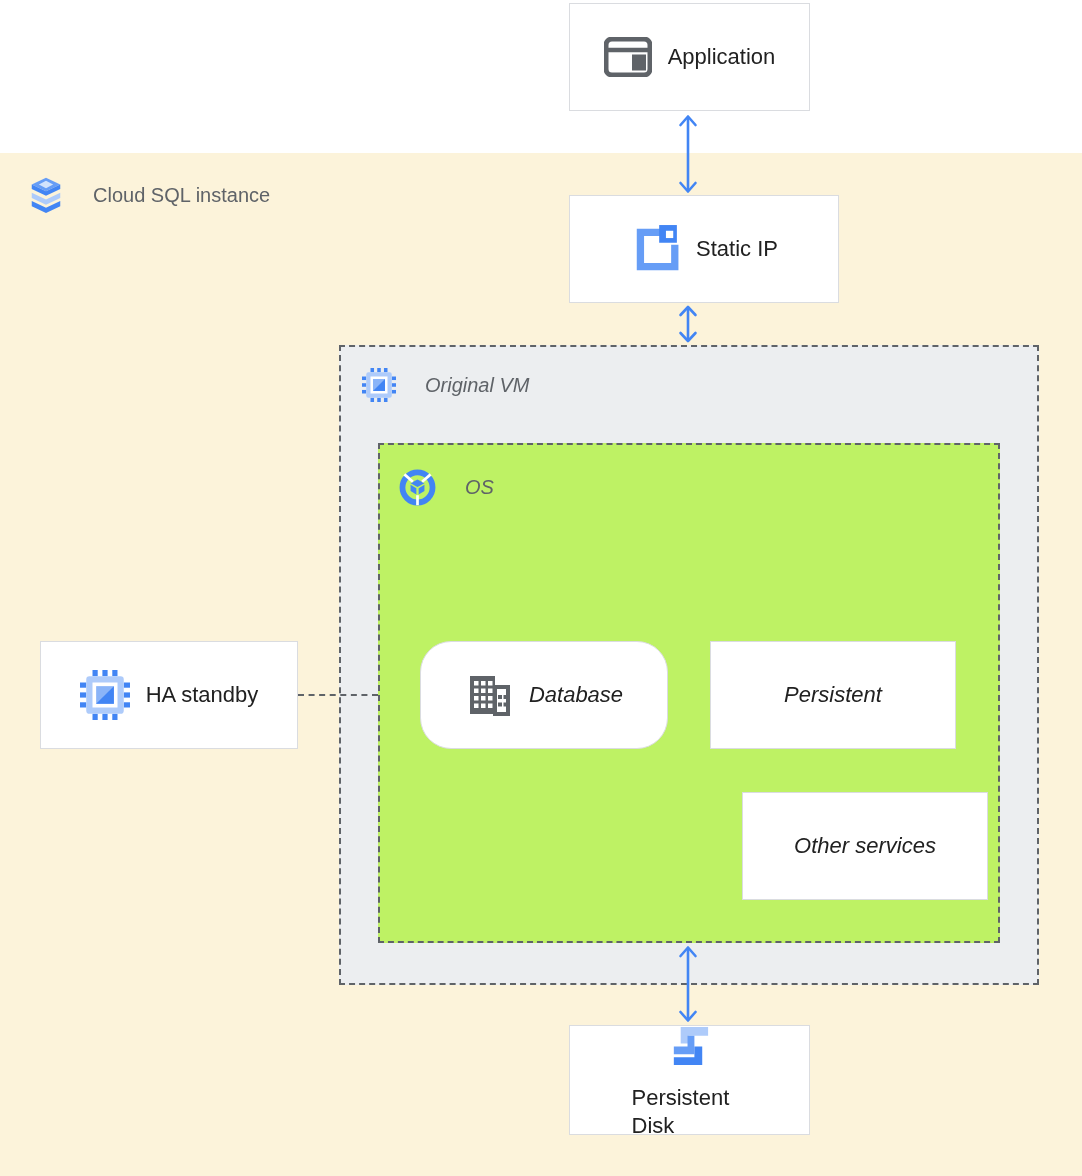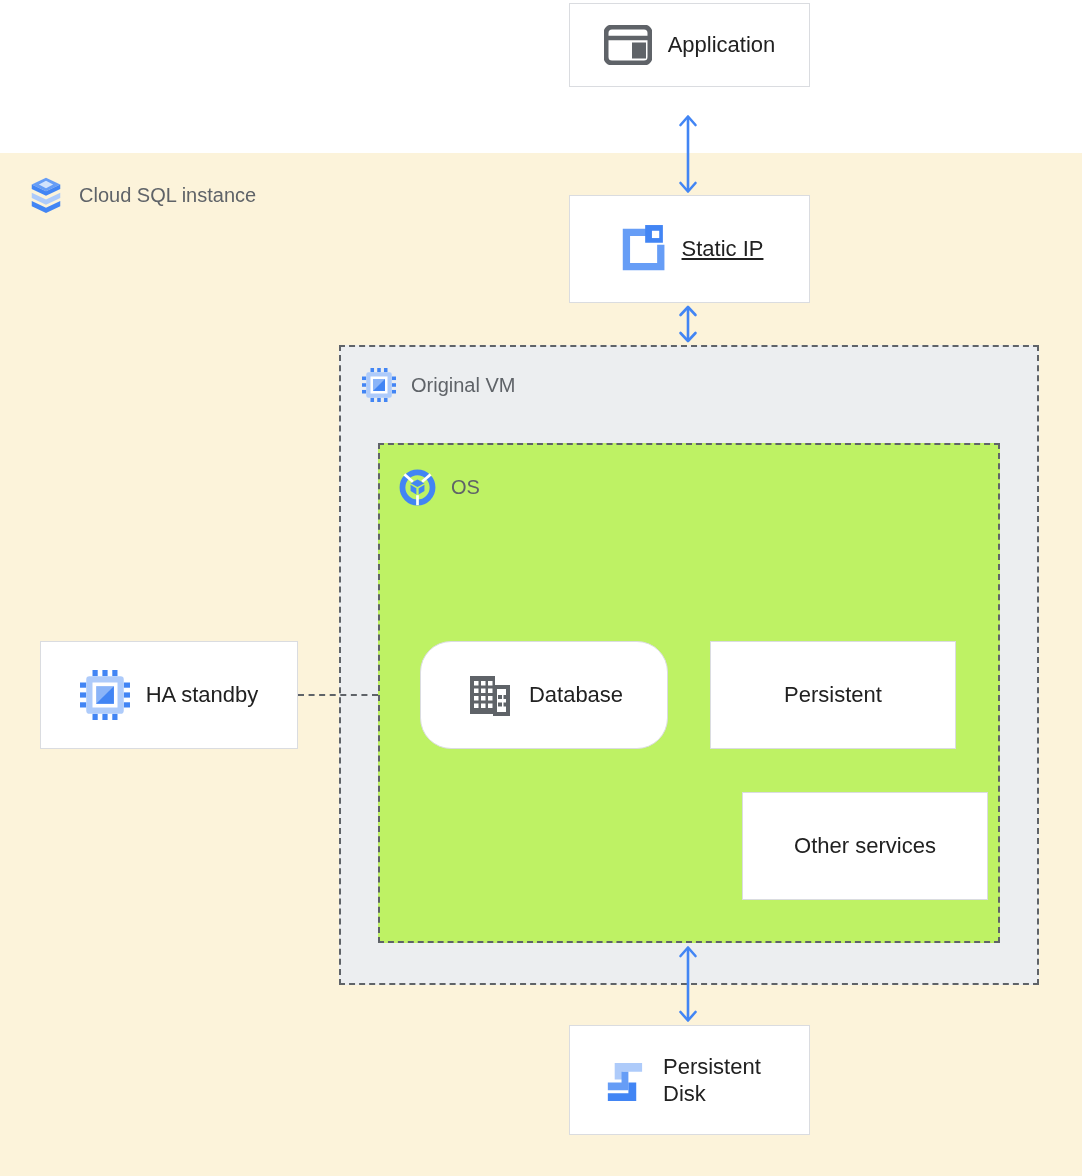--- a/index.html
+++ b/index.html
@@ -15,31 +15,32 @@
   .yellow-region {
     position: absolute;
     left: 0; top: 153px;
     width: 1082px; height: 1023px;
     background: #fcf3da;
   }
   .group-label {
     position: absolute;
     display: flex;
     align-items: center;
-    gap: 15px;
+    gap: 29px;
     color: #5f6368;
     font-size: 20px;
     white-space: nowrap;
   }
   .vm-container {
     position: absolute;
     left: 339px; top: 345px;
     width: 700px; height: 640px;
     background: #eceef0;
     border: 2px dashed #5f6368;
+    font-style: italic;
   }
   .os-container {
     position: absolute;
     left: 37px; top: 96px;  
     width: 622px; height: 500px;
     background: #bef264;
     border: 2px dashed #5f6368;
   }
   .node {
     position: absolute;
@@ -76,40 +77,40 @@
         <path d="M24,1 L43,10 L24,19 L5,10 Z" fill="#669df6"></path>
         <path d="M24,5 L33.5,10 L24,15 L14.5,10 Z" fill="#d2e3fc"></path>
         <path d="M5,10 L5,16 L24,25 L43,16 L43,10 L24,19 Z" fill="#4285f4"></path>
         <path d="M5,21 L5,28 L24,37 L43,28 L43,21 L24,30 Z" fill="#aecbfa"></path>
         <path d="M5,32 L5,39 L24,48 L43,39 L43,32 L24,41 Z" fill="#4285f4"></path>
       </svg>
     </span>
     <span>Cloud SQL instance</span>
   </div>
 
-  <div class="node" style="left:569px; top:3px; width:241px; height:84px;">
+  <div class="node" style="left:569px; top:3px; width:241px; height:108px;">
     <span>
       <svg width="48" height="40" viewBox="0 0 48 40">
         <rect x="2" y="2" width="44" height="36" rx="6" fill="none" stroke="#5f6368" stroke-width="5"></rect>
         <line x1="3" y1="13" x2="45" y2="13" stroke="#5f6368" stroke-width="4.5"></line>
         <rect x="28" y="17.5" width="14" height="16" fill="#5f6368"></rect>
       </svg>
     </span>
     <span class="label">Application</span>
   </div>
 
   <div class="arrow" style="left:676px; top:113px;">
     <svg width="24" height="82" viewBox="0 0 24 82">
       <line x1="12" y1="4" x2="12" y2="78" stroke="#4285f4" stroke-width="2.6"></line>
       <path d="M4.5,12 L12,3.5 L19.5,12" fill="none" stroke="#4285f4" stroke-width="2.6" stroke-linecap="round" stroke-linejoin="round"></path>
       <path d="M4.5,70 L12,78.5 L19.5,70" fill="none" stroke="#4285f4" stroke-width="2.6" stroke-linecap="round" stroke-linejoin="round"></path>
     </svg>
   </div>
 
-  <div class="node" style="left:569px; top:195px; width:241px; height:108px;text-decoration:underline;">
+  <div class="node" style="left:569px; top:195px; width:270px; height:108px;">
     <span>
       <svg width="50" height="50" viewBox="0 0 48 48">
         <path d="M31,8 H10 V41 H43 V20" fill="none" stroke="#669df6" stroke-width="7"></path>
         <rect x="28" y="1" width="17" height="17" fill="#4285f4"></rect>
         <rect x="34.5" y="6.5" width="7" height="7" fill="#ffffff"></rect>
       </svg>
     </span>
     <span class="label">Static IP</span>
   </div>
 
@@ -237,21 +238,21 @@
   <div class="connector-dashed"></div>
 
   <div class="arrow" style="left:676px; top:944px;">
     <svg width="24" height="80" viewBox="0 0 24 80">
       <line x1="12" y1="4" x2="12" y2="76" stroke="#4285f4" stroke-width="2.6"></line>
       <path d="M4.5,12 L12,3.5 L19.5,12" fill="none" stroke="#4285f4" stroke-width="2.6" stroke-linecap="round" stroke-linejoin="round"></path>
       <path d="M4.5,68 L12,76.5 L19.5,68" fill="none" stroke="#4285f4" stroke-width="2.6" stroke-linecap="round" stroke-linejoin="round"></path>
     </svg>
   </div>
 
-  <div class="node wrap" style="left:569px; top:1025px; width:241px; height:110px;">
+  <div class="node wrap" style="left:569px; top:1025px; width:241px; height:110px;flex-direction:column;">
     <span>
       <svg width="47" height="47" viewBox="0 0 48 48">
         <path d="M15,6 H43 V15 H23 V23 H15 Z" fill="#aecbfa"></path>
         <path d="M22,15 H29 V34 H8 V26 H22 Z" fill="#669df6"></path>
         <path d="M29,26 H37 V45 H8 V37 H29 Z" fill="#4285f4"></path>
       </svg>
     </span>
     <span class="label">Persistent Disk</span>
   </div>
 

